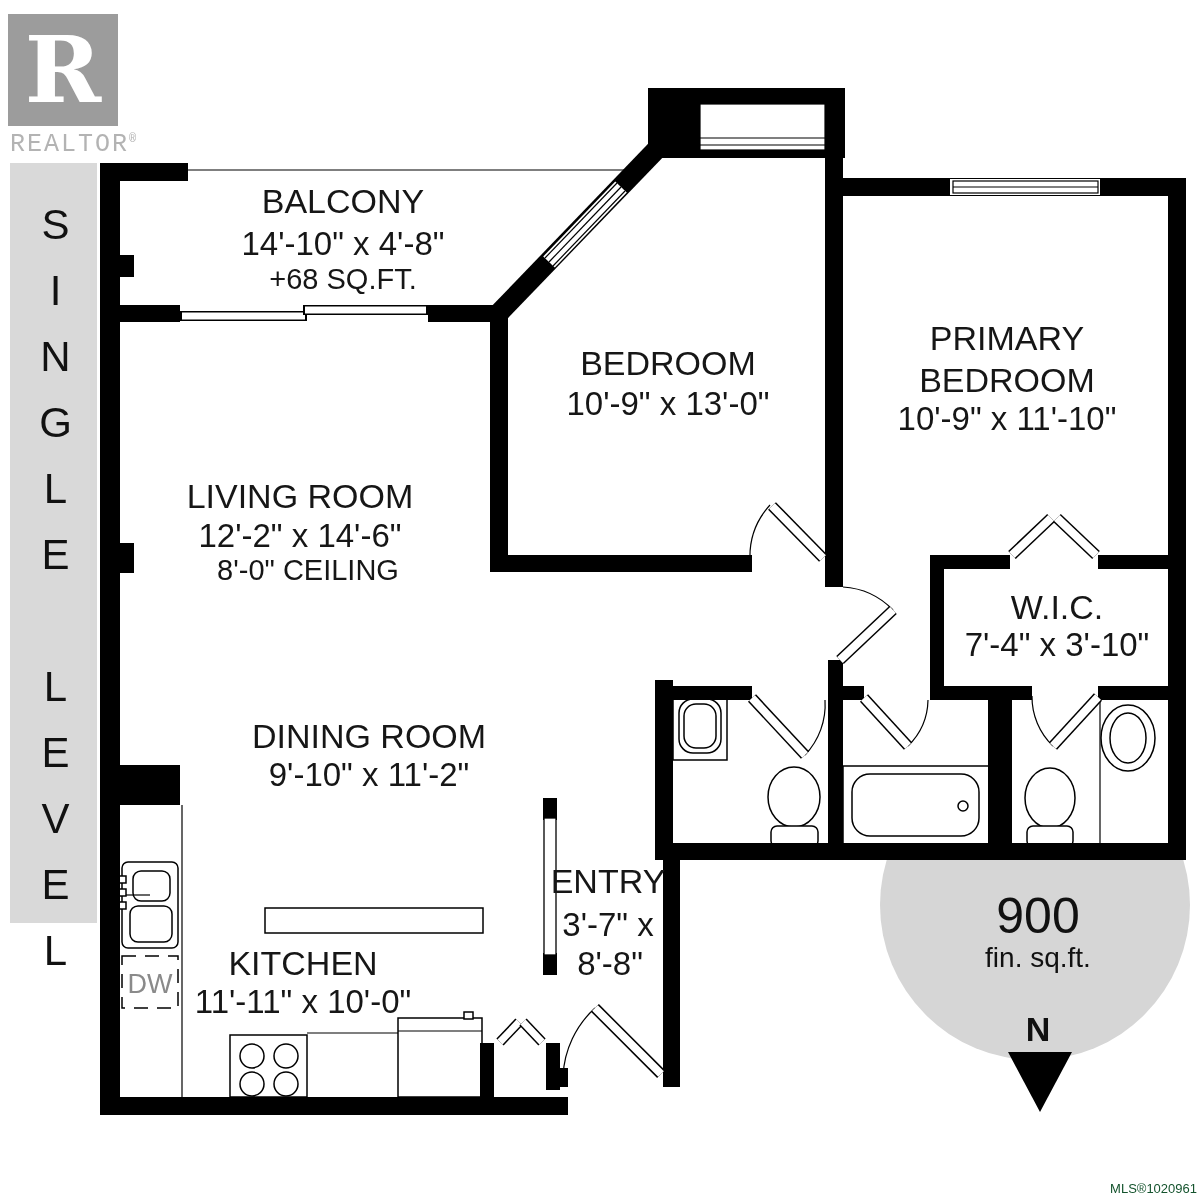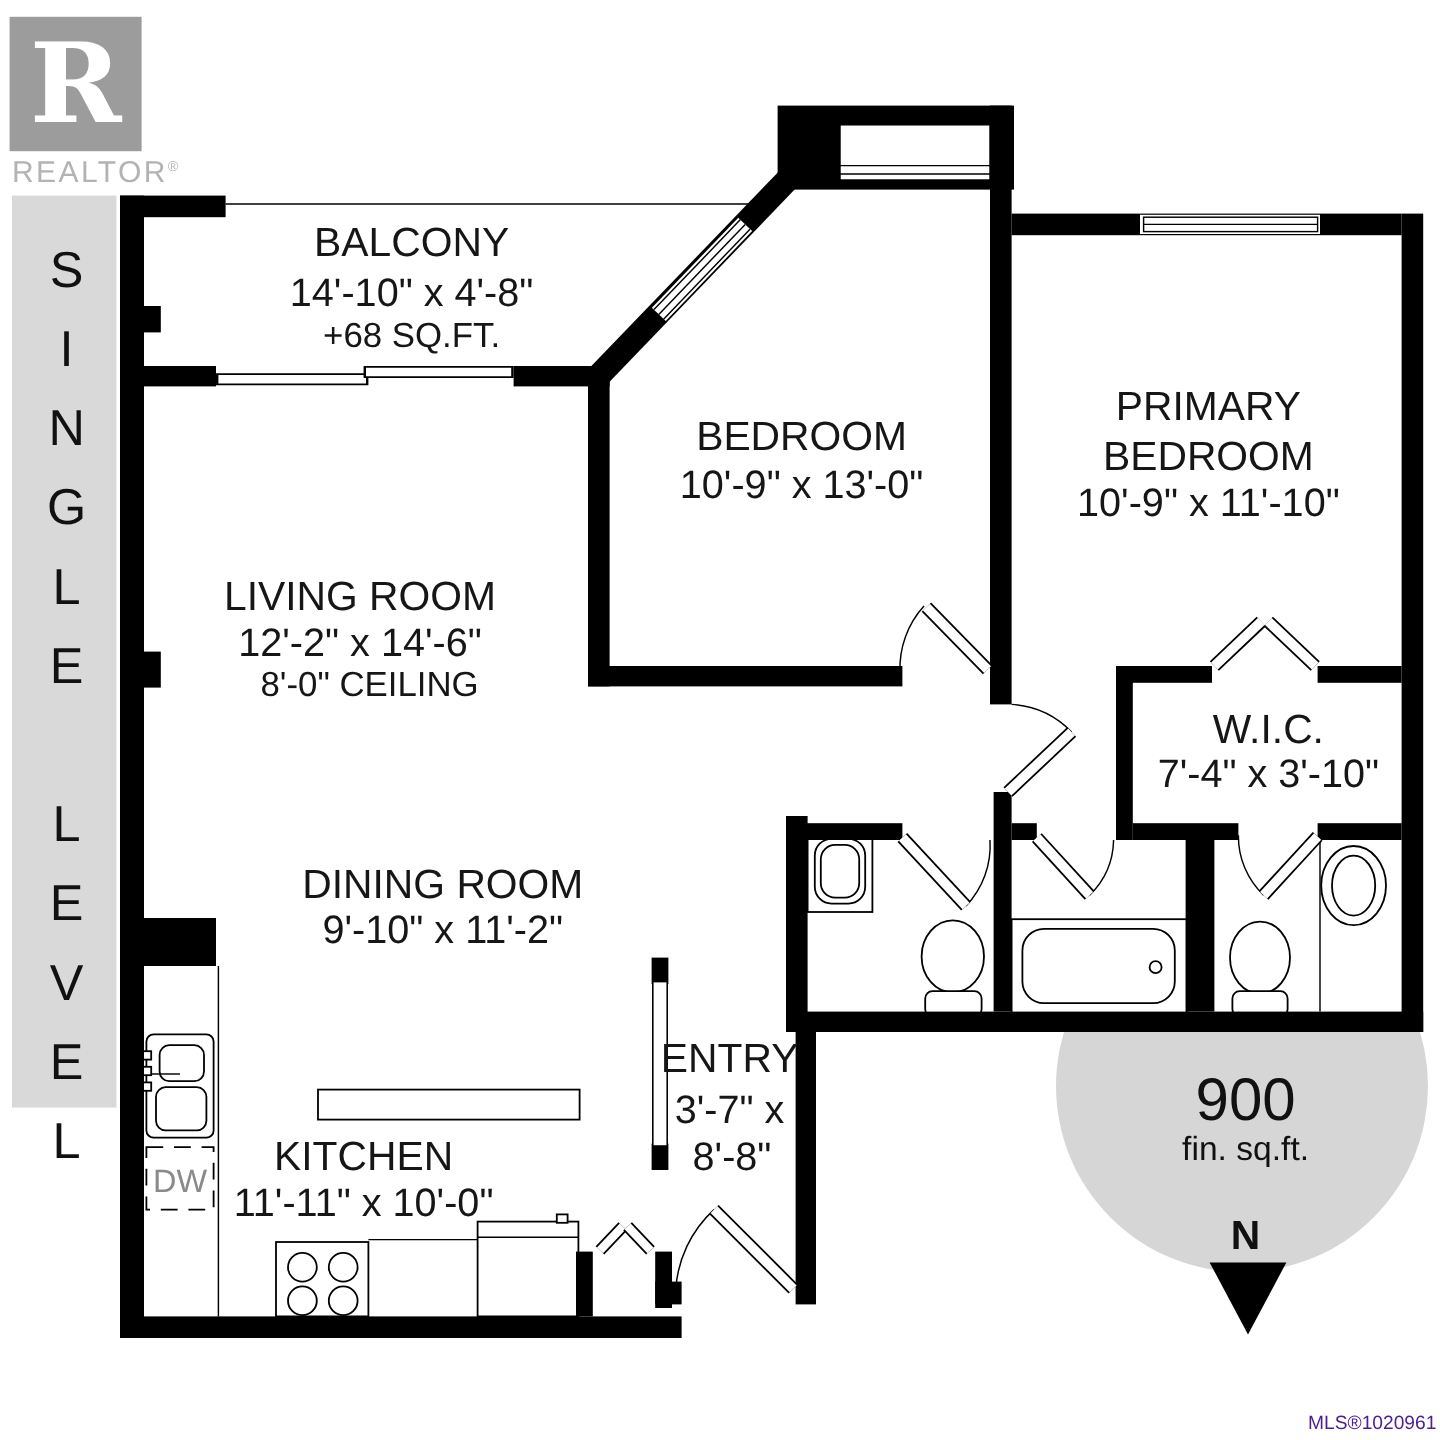--- a/index.html
+++ b/index.html
@@ -3,29 +3,29 @@
 <meta charset="utf-8">
 <style>
   html,body{margin:0;padding:0;background:#ffffff;}
   #stage{position:relative;width:1200px;height:1200px;background:#ffffff;overflow:hidden;
          font-family:"Liberation Sans",sans-serif;}
   
   #logo-box{position:absolute;left:8px;top:14px;width:110px;height:112px;background:#9c9c9c;
             display:flex;align-items:center;justify-content:center;}
   #logo-box .r{color:#ffffff;font-family:"DejaVu Serif",serif;font-weight:bold;font-size:92px;line-height:1;}
   #logo-word{position:absolute;left:10px;top:130px;width:130px;color:#b3b3b3;
-             font-size:25px;letter-spacing:2px;font-family:Liberation Sans, sans-serif;}
+             font-size:25px;letter-spacing:2px;font-family:Liberation Mono, monospace;}
   #logo-word sup{font-size:12px;}
   
   #side-strip{position:absolute;left:10px;top:163px;width:87px;height:760px;background:#d9d9d9;
               writing-mode:vertical-lr;text-orientation:upright;
               font-size:42px;letter-spacing:19px;color:#111111;
               padding-top:38px;padding-left:21px;box-sizing:border-box;white-space:pre;}
   
-  #mls{position:absolute;right:3px;bottom:4px;color:#4c1d95;font-size:16px;}
+  #mls{position:absolute;right:3px;bottom:4px;color:#14532d;font-size:13px;}
   svg{position:absolute;left:0;top:0;}
   .wall{fill:#000000;stroke:none;}
   .fx{fill:#ffffff;stroke:#000000;stroke-width:1.5;}
   .hair{stroke:#000000;stroke-width:1.2;fill:none;}
   .room-name{font-family:"Liberation Sans",sans-serif;font-size:34px;fill:#161616;text-anchor:middle;}
   .room-dims{font-family:"Liberation Sans",sans-serif;font-size:33px;fill:#161616;text-anchor:middle;}
   .room-extra{font-family:"Liberation Sans",sans-serif;font-size:29px;fill:#161616;text-anchor:middle;}
   .badge-num{font-family:"Liberation Sans",sans-serif;font-size:50px;fill:#111111;text-anchor:middle;}
   .badge-unit{font-family:"Liberation Sans",sans-serif;font-size:28px;fill:#111111;text-anchor:middle;}
   .north-n{font-family:"Liberation Sans",sans-serif;font-size:34px;font-weight:bold;fill:#111111;text-anchor:middle;}

